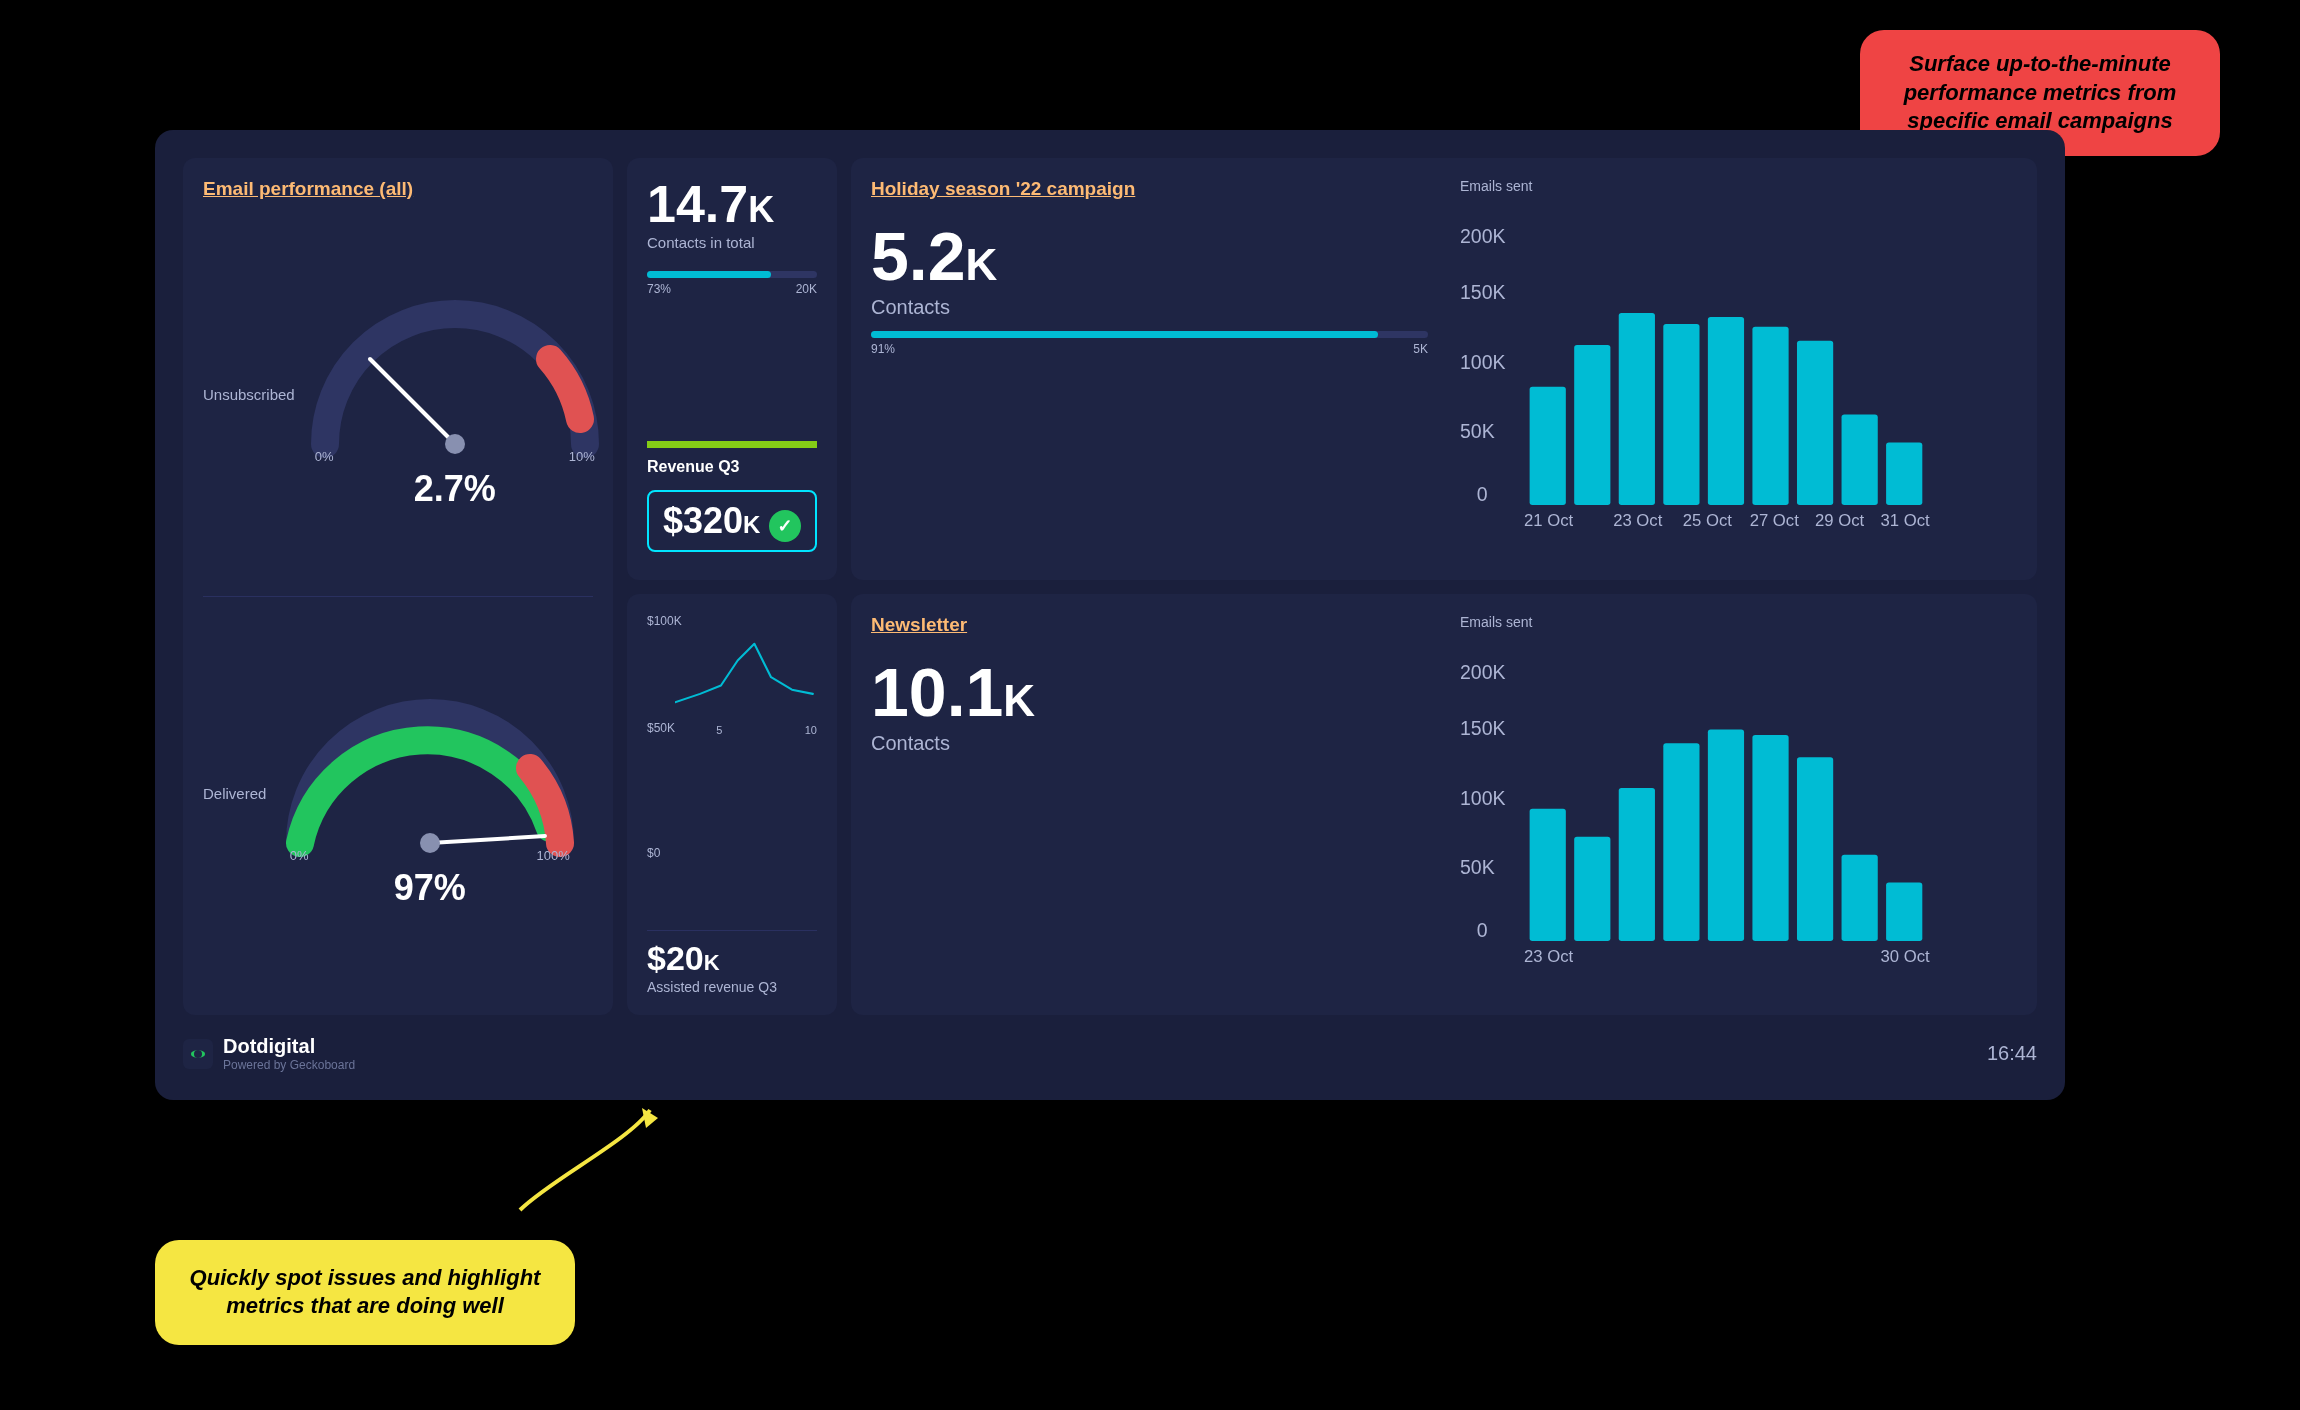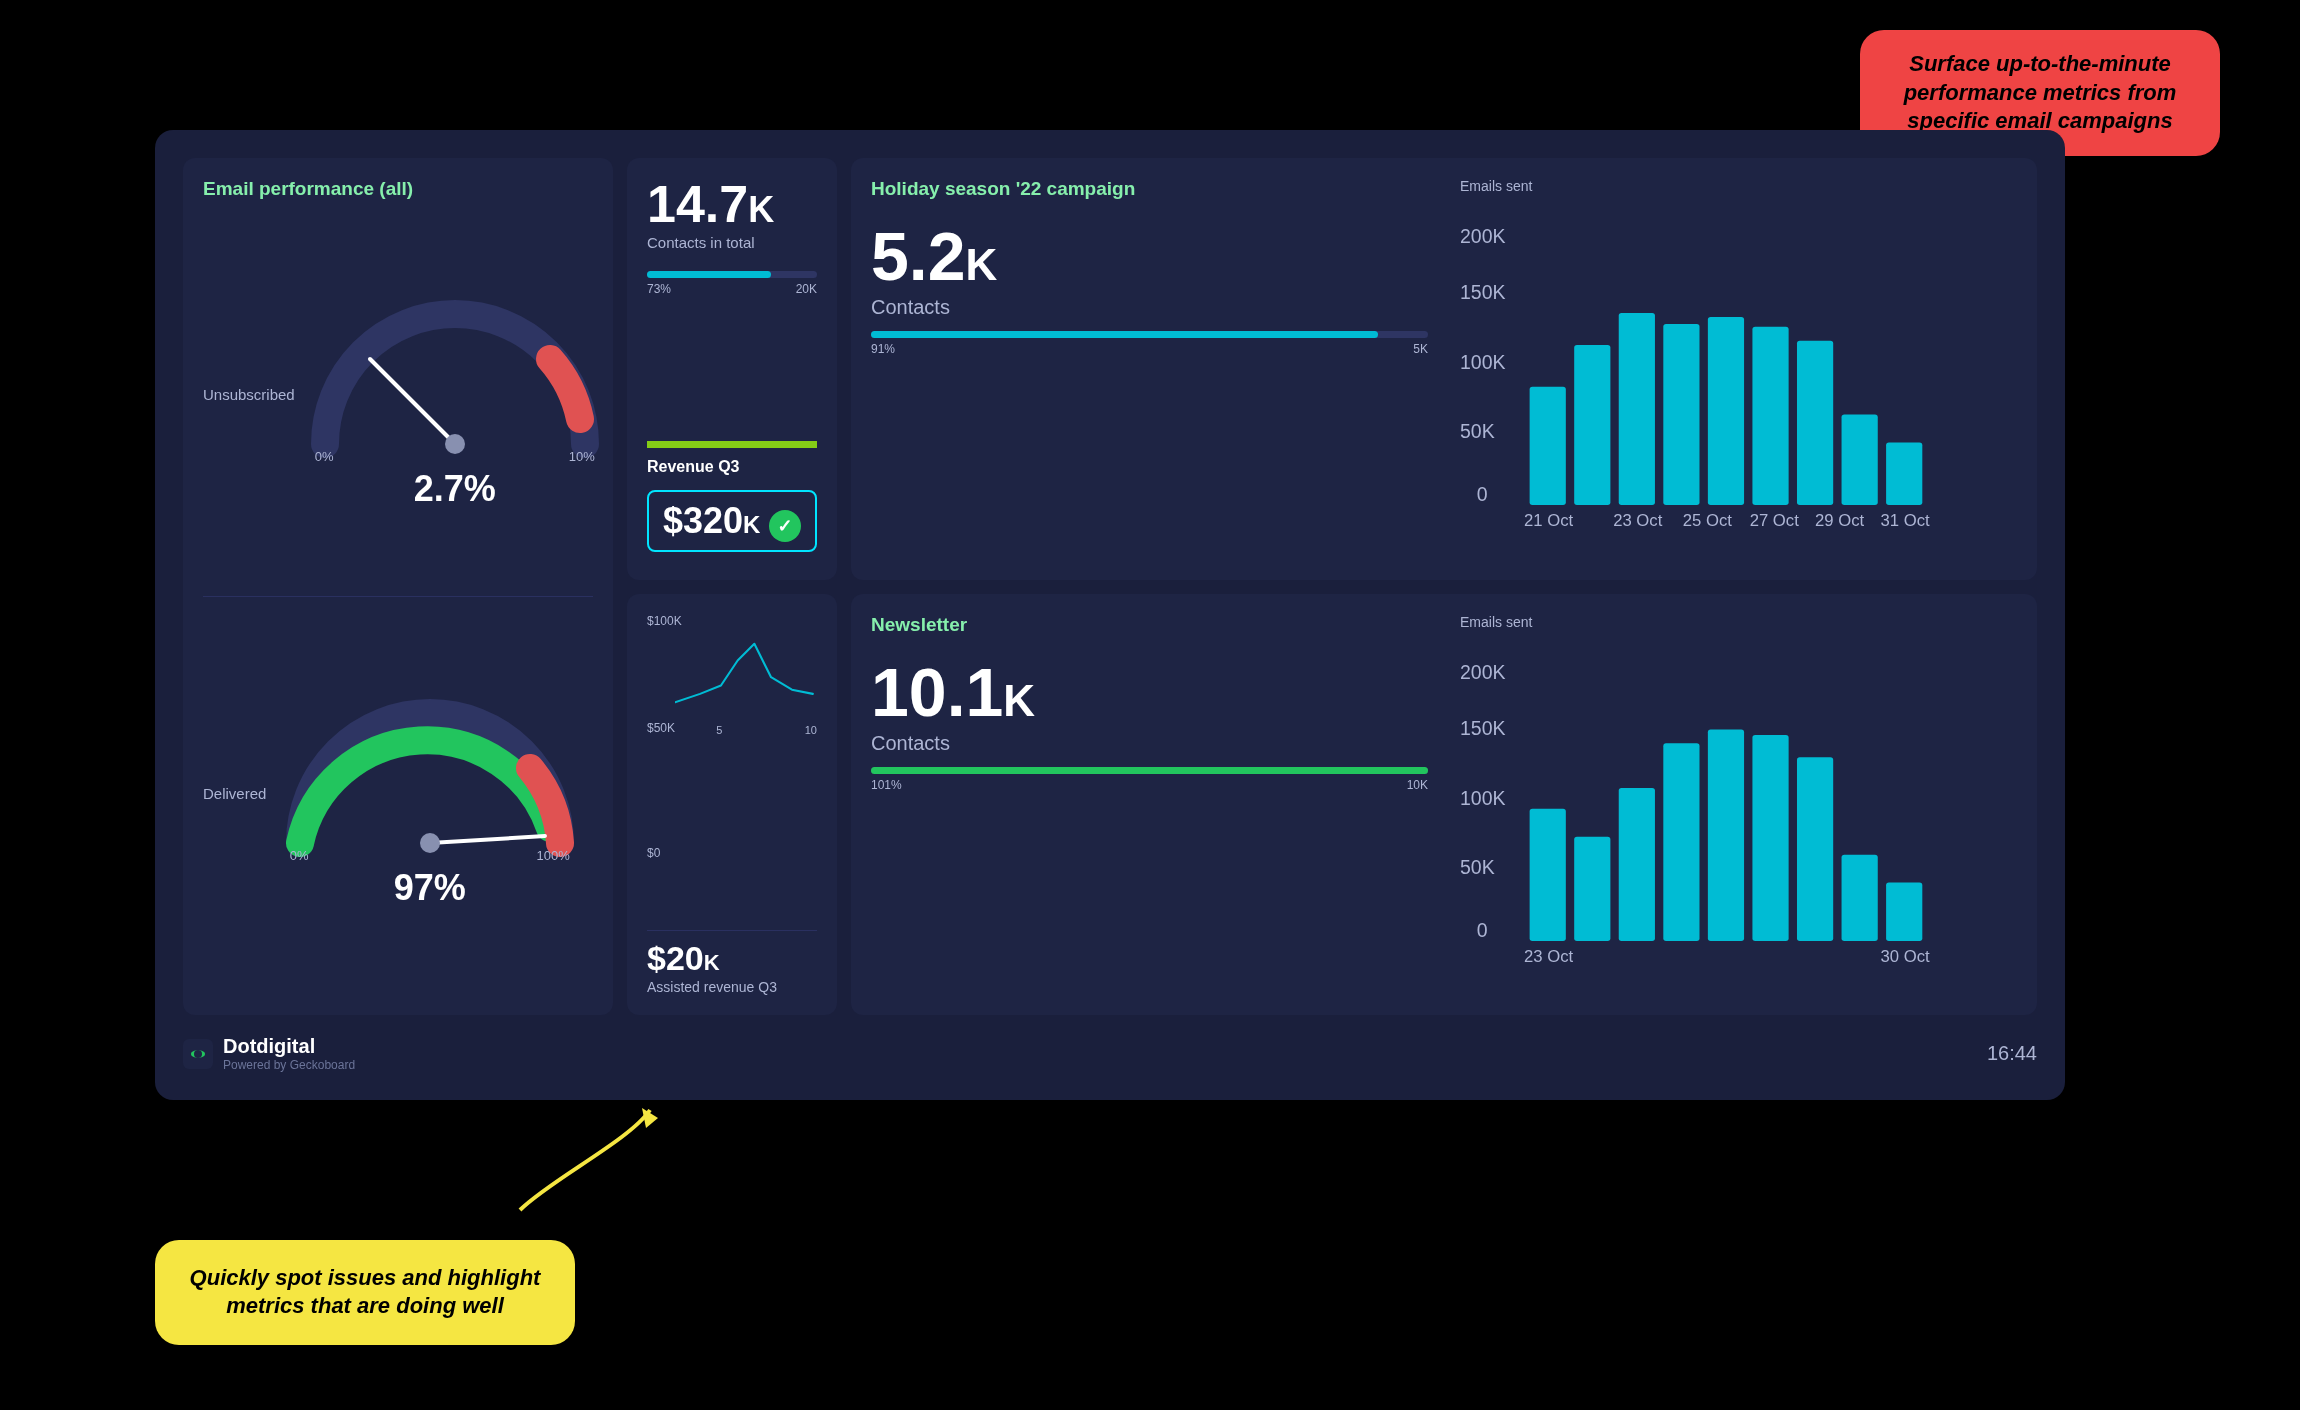--- a/index.html
+++ b/index.html
@@ -38,22 +38,23 @@
     .panel {
       background: #1e2444;
       border-radius: 12px;
       padding: 20px;
       position: relative;
     }
 
     .panel-title {
       font-size: 19px;
       font-weight: 700;
-      color: #86efac;
+      color: #fdba74;
       margin-bottom: 12px;
+      text-decoration: underline;
     }
 
     .panel-subtitle {
       font-size: 15px;
       color: #adb5d4;
       margin-bottom: 10px;
     }
 
     
     .panel-left {
@@ -455,29 +456,20 @@
     </div>
 
     <div class="panel" style="grid-column:3; grid-row:2;">
       <div class="right-panel-inner">
         <div class="right-panel-left">
           <div class="panel-title">Newsletter</div>
           <div style="font-size:68px; font-weight:900; color:#fff; line-height:1; margin-top:10px;">
             <span>10.1</span><span style="font-size:44px; font-weight:900;">K</span>
           </div>
           <div style="font-size:20px; color:#adb5d4; margin-top:6px;">Contacts</div>
-          <div class="progress-bar-container">
-            <div class="progress-bar-track">
-              <div class="progress-bar-fill" style="width:100%; background:#22c55e;"></div>
-            </div>
-            <div class="progress-bar-labels">
-              <span class="progress-label">101%</span>
-              <span class="progress-label">10K</span>
-            </div>
-          </div>
         </div>
         <div class="right-panel-right">
           <div class="bar-chart-title">Emails sent</div>
 
           <svg width="100%" height="100%" viewBox="0 0 400 220" style="flex:1;">
 
             <text x="0" y="12" fill="#adb5d4" font-size="14">200K</text>
             <text x="0" y="52" fill="#adb5d4" font-size="14">150K</text>
             <text x="0" y="102" fill="#adb5d4" font-size="14">100K</text>
             <text x="0" y="152" fill="#adb5d4" font-size="14">50K</text>

